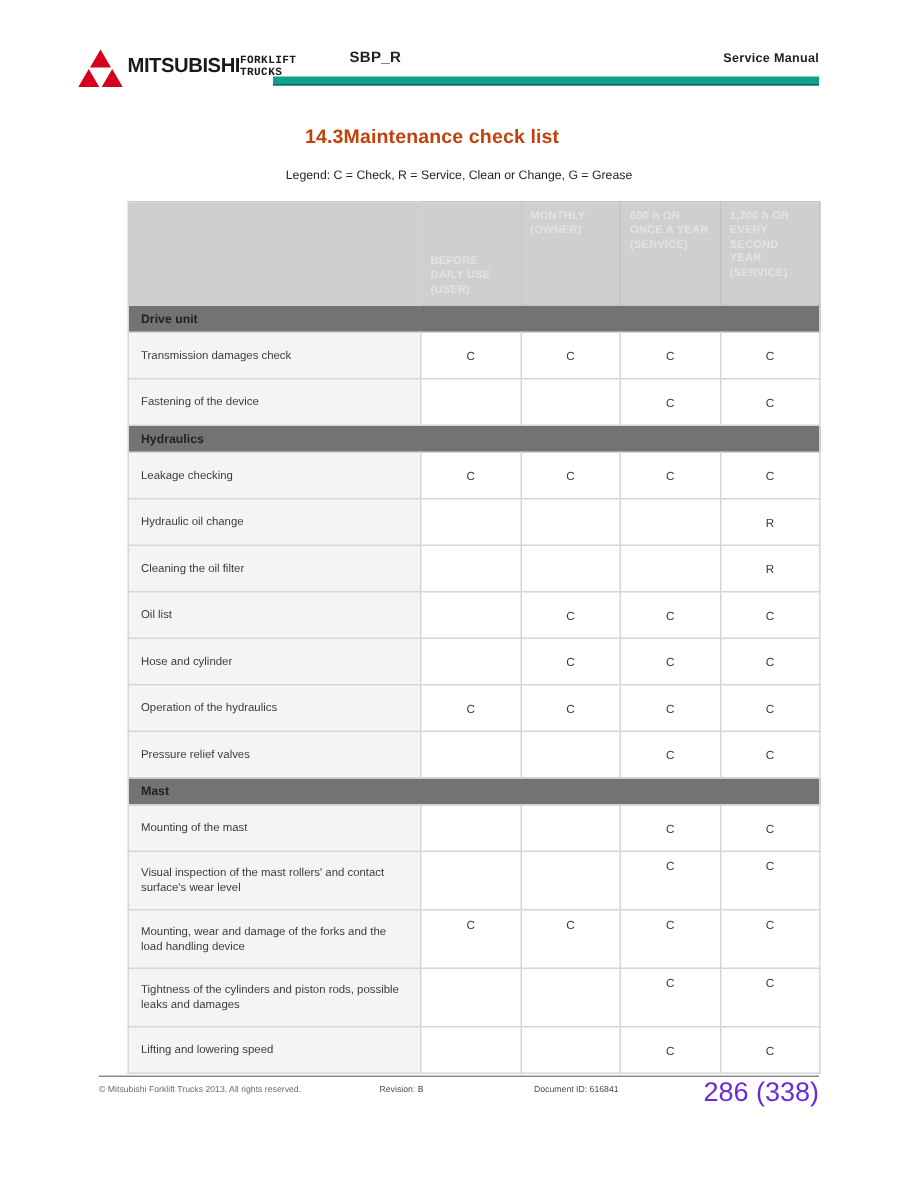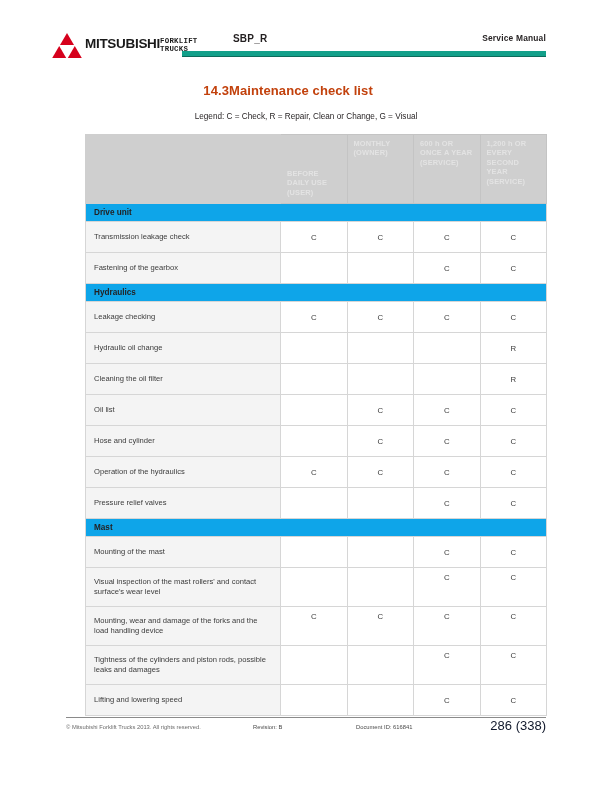--- a/index.html
+++ b/index.html
@@ -155,21 +155,21 @@
     background: #cfcfcf;
     border-color: #cfcfcf;
   }
   .check-table thead th.th-before {
     vertical-align: bottom;
     padding-bottom: 6px;
   }
 
   
   tr.group-row td {
-    background: #0ea5e9;
+    background: #737373;
     font-weight: bold;
     font-size: 8.2px;
     color: #231f20;
     height: 17px;
     padding: 0 8px;
     border-color: #d6d6d6;
   }
 
   
   tr.task-row td.task {
@@ -227,22 +227,22 @@
     left: 290px;
     top: 2px;
     font-size: 5.8px;
     color: #4a4a4a;
     white-space: nowrap;
   }
   .footer-page {
     position: absolute;
     right: 0;
     top: -4px;
-    font-size: 13px;
-    color: #0f172a;
+    font-size: 18px;
+    color: #6d28d9;
     white-space: nowrap;
   }
 </style>
 </head>
 <body>
 
 <div class="page-header">
 
   <div class="logo-block">
     <div class="logo-diamonds">
@@ -260,21 +260,21 @@
 
   <div class="hdr-left-text">SBP_R</div>
   <div class="hdr-right-text">Service Manual</div>
   <div class="hdr-rule"></div>
 </div>
 
 <div class="section-title">
   <span class="num">14.3</span><span>Maintenance check list</span>
 </div>
 
-<div class="legend-line">Legend: C = Check, R = Repair, Clean or Change, G = Visual</div>
+<div class="legend-line">Legend: C = Check, R = Service, Clean or Change, G = Grease</div>
 
 <table class="check-table">
   <colgroup>
     <col class="c-task">
     <col class="c-col">
     <col class="c-col">
     <col class="c-col">
     <col class="c-col">
   </colgroup>
   <thead>
@@ -284,28 +284,28 @@
       <th>MONTHLY (OWNER)</th>
       <th>600 h OR ONCE A YEAR (SERVICE)</th>
       <th>1,200 h OR EVERY SECOND YEAR (SERVICE)</th>
     </tr>
   </thead>
   <tbody id="table-body">
       <tr class="group-row">
         <td colspan="5">Drive unit</td>
       </tr>
       <tr class="task-row h1">
-        <td class="task">Transmission leakage check</td>
-        <td class="mark">C</td>
-        <td class="mark">C</td>
-        <td class="mark">C</td>
-        <td class="mark">C</td>
-      </tr>
-      <tr class="task-row h1">
-        <td class="task">Fastening of the gearbox</td>
+        <td class="task">Transmission damages check</td>
+        <td class="mark">C</td>
+        <td class="mark">C</td>
+        <td class="mark">C</td>
+        <td class="mark">C</td>
+      </tr>
+      <tr class="task-row h1">
+        <td class="task">Fastening of the device</td>
         <td class="mark"></td>
         <td class="mark"></td>
         <td class="mark">C</td>
         <td class="mark">C</td>
       </tr>
       <tr class="group-row">
         <td colspan="5">Hydraulics</td>
       </tr>
       <tr class="task-row h1">
         <td class="task">Leakage checking</td>

